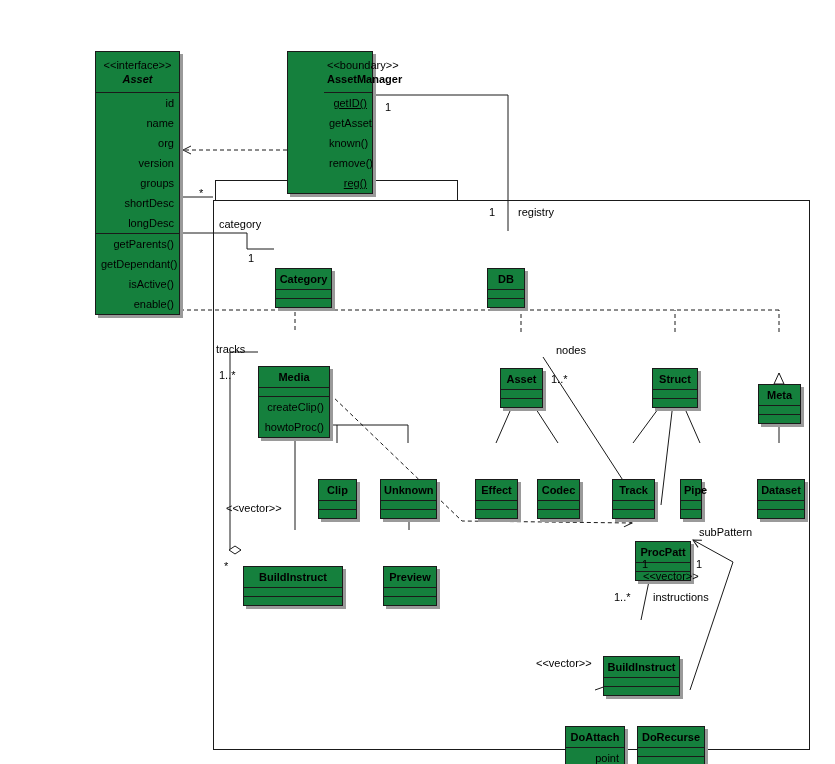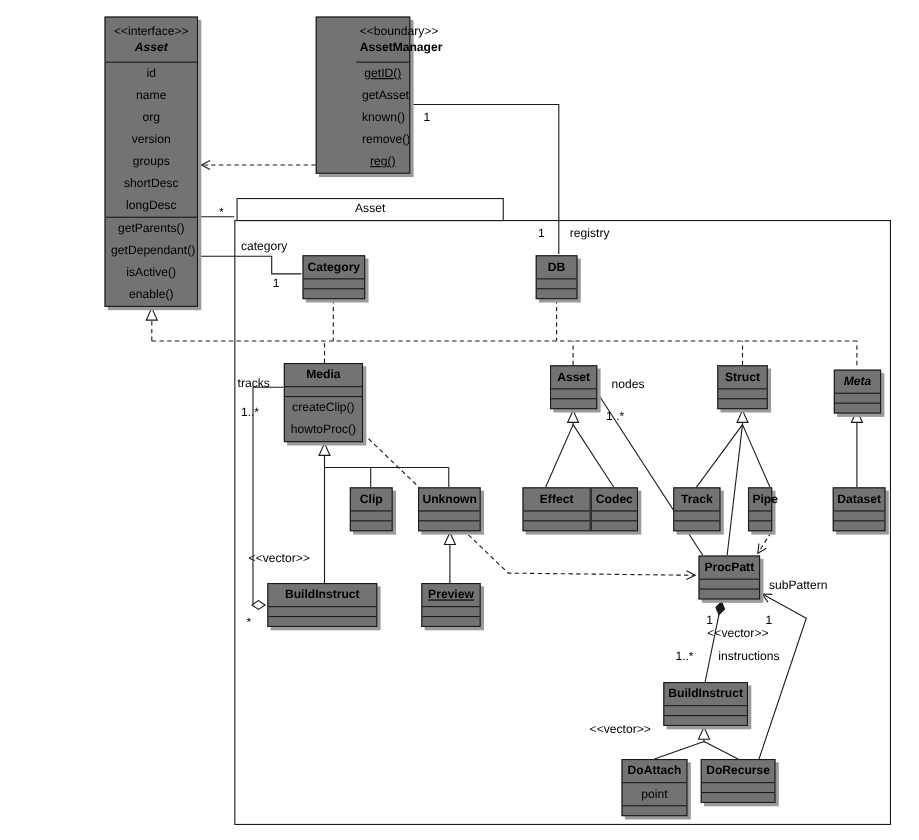--- a/index.html
+++ b/index.html
@@ -11,31 +11,31 @@
   .frame-body { position:absolute; left:213px; top:200px; width:597px; height:550px;
                 border:1px solid #1a1a1a; z-index:1; background:transparent; }
   .frame-tab  { position:absolute; left:215px; top:180px; width:243px; height:21px;
                 border:1px solid #1a1a1a; z-index:1; text-align:center;
                 font-size:11px; line-height:19px; background:#ffffff; }
 
   
   #edges { position:absolute; left:0; top:0; z-index:2; }
 
   
-  .uml-class { position:absolute; background:#737373; border:1px solid #1a1a1a;
-               box-shadow:3px 3px 0 #9a9a9a; font-size:11px; z-index:3; }
+  .uml-class { position:absolute; background:#15803d; border:1px solid #1a1a1a;
+               box-shadow:3px 3px 0 #9a9a9a; font-size:11px; z-index:3;margin-top:36px; }
   .uml-title { padding:3px; text-align:center; line-height:14px; }
   .uml-title.two-line { padding:6px 3px; }
   .uml-stereotype { display:block; font-weight:normal; }
   .uml-name { display:block; font-weight:bold; }
   .uml-name.italic { font-style:italic; }
   .uml-compartment { border-top:1px solid #1a1a1a; }
   .uml-compartment.empty { height:9px; }
   .member { height:20px; line-height:20px; padding:0 5px; white-space:nowrap;
-            overflow:hidden; text-align:center; }
+            overflow:hidden; text-align:right; }
   .member.u { text-decoration:underline; }
 
   
   .flabel { position:absolute; font-size:11px; white-space:nowrap; z-index:4; }
 </style>
 </head>
 <body>
 
 <div id="canvas">
 
@@ -174,21 +174,21 @@
   </div>
 
   <div class="uml-class" style="left:652px; top:332px; width:46px;">
     <div class="uml-title">
         <span class="uml-name">Struct</span>
       </div>
     <div class="uml-compartment empty"></div>
     <div class="uml-compartment empty"></div>
   </div>
 
-  <div class="uml-class" style="left:758px; top:336px; width:43px;font-style:italic;">
+  <div class="uml-class" style="left:758px; top:348px; width:43px;">
     <div class="uml-title">
         <span class="uml-name">Meta</span>
       </div>
     <div class="uml-compartment empty"></div>
     <div class="uml-compartment empty"></div>
   </div>
 
   <div class="uml-class" style="left:318px; top:443px; width:39px;">
     <div class="uml-title">
         <span class="uml-name">Clip</span>
@@ -198,21 +198,21 @@
   </div>
 
   <div class="uml-class" style="left:380px; top:443px; width:57px;">
     <div class="uml-title">
         <span class="uml-name">Unknown</span>
       </div>
     <div class="uml-compartment empty"></div>
     <div class="uml-compartment empty"></div>
   </div>
 
-  <div class="uml-class" style="left:475px; top:443px; width:62px;">
+  <div class="uml-class" style="left:475px; top:443px; width:43px;">
     <div class="uml-title">
         <span class="uml-name">Effect</span>
       </div>
     <div class="uml-compartment empty"></div>
     <div class="uml-compartment empty"></div>
   </div>
 
   <div class="uml-class" style="left:537px; top:443px; width:43px;">
     <div class="uml-title">
         <span class="uml-name">Codec</span>
@@ -246,21 +246,21 @@
   </div>
 
   <div class="uml-class" style="left:243px; top:530px; width:100px;">
     <div class="uml-title">
         <span class="uml-name">BuildInstruct</span>
       </div>
     <div class="uml-compartment empty"></div>
     <div class="uml-compartment empty"></div>
   </div>
 
-  <div class="uml-class" style="left:383px; top:530px; width:54px;text-decoration:underline;">
+  <div class="uml-class" style="left:383px; top:530px; width:54px;">
     <div class="uml-title">
         <span class="uml-name">Preview</span>
       </div>
     <div class="uml-compartment empty"></div>
     <div class="uml-compartment empty"></div>
   </div>
 
   <div class="uml-class" style="left:635px; top:505px; width:56px;">
     <div class="uml-title">
         <span class="uml-name">ProcPatt</span>

